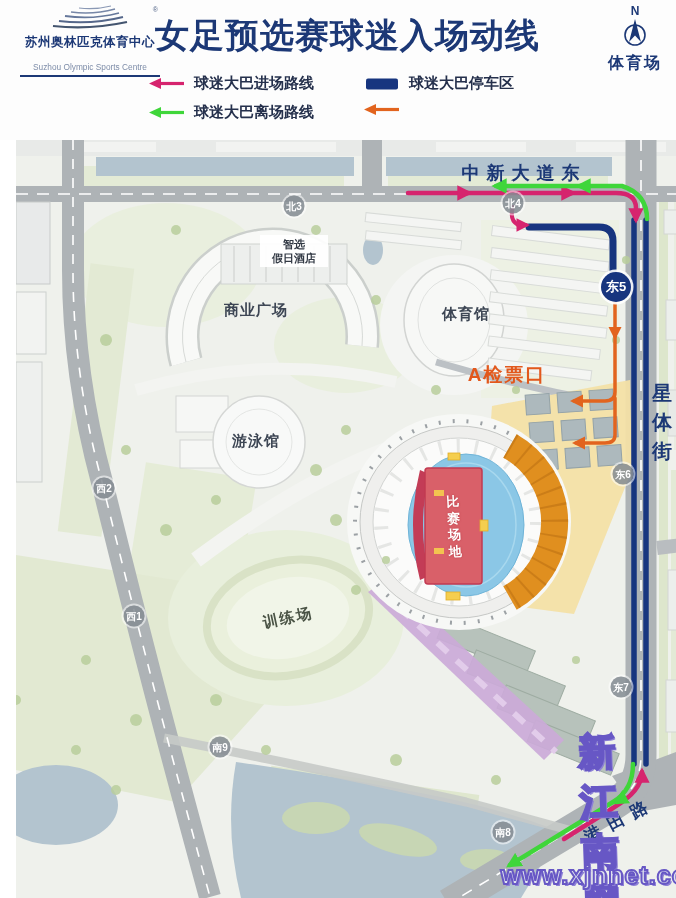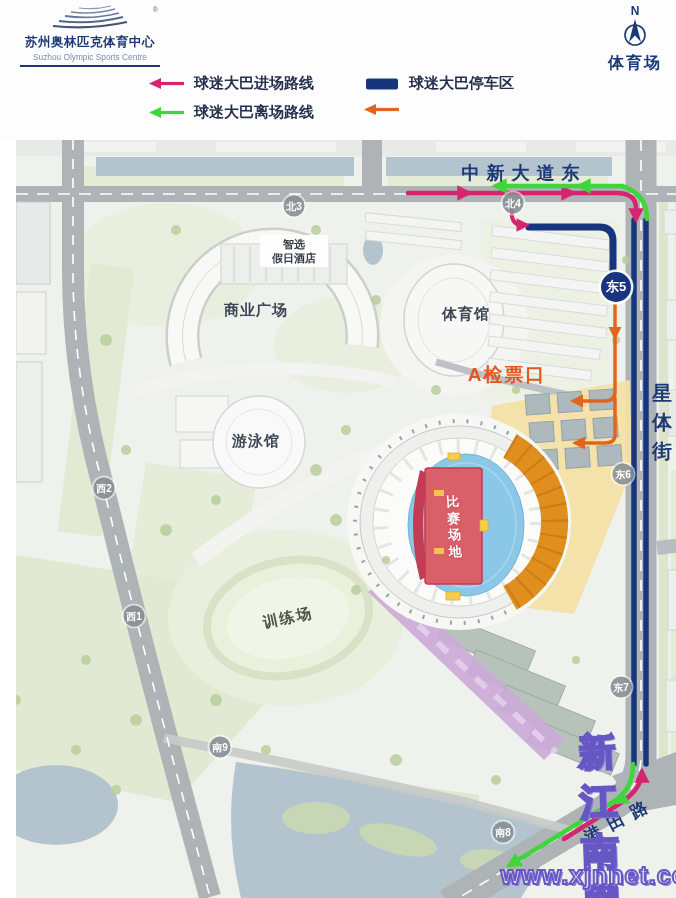--- a/index.html
+++ b/index.html
@@ -4,21 +4,21 @@
 <style>
   html,body{margin:0;padding:0;}
   .page{position:relative;width:676px;height:898px;background:#ffffff;overflow:hidden;
         font-family:"Liberation Sans","DejaVu Sans",sans-serif;}
   
   .header{position:absolute;left:0;top:0;width:676px;height:140px;background:#fdfdfd;}
   .logo{position:absolute;left:20px;top:4px;width:140px;text-align:center;}
   .logo-swoosh{display:block;margin:0 auto;}
   .logo-reg{position:absolute;right:2px;top:2px;font-size:7px;color:#55678a;}
   .logo-cn{font-size:12.5px;font-weight:bold;color:#1c3876;letter-spacing:.5px;white-space:nowrap;}
-  .logo-en{font-size:8.3px;color:#7d8ca8;white-space:nowrap;margin-top:1px;}
+  .logo-en{font-size:8.3px;color:#7d8ca8;white-space:nowrap;margin-top:11px;}
   .logo-rule{height:2px;background:#1c3876;margin-top:3px;}
   .title{position:absolute;left:155px;top:13px;width:420px;font-size:34px;font-weight:900;
          color:#1c3876;letter-spacing:1px;white-space:nowrap;}
   .compass{position:absolute;left:600px;top:4px;width:70px;text-align:center;color:#1c3876;}
   .compass-n{font-size:12px;font-weight:bold;}
   .compass-place{font-size:16px;font-weight:bold;margin-top:1px;letter-spacing:2px;}
   .legend{position:absolute;left:148px;top:66px;width:460px;}
   .legend-item{position:absolute;display:flex;align-items:center;gap:8px;}
   .legend-label{font-size:15px;font-weight:700;color:#25304c;white-space:nowrap;}
   
@@ -64,20 +64,21 @@
         <path d="M30,12 Q57,16 84,9" stroke="#66789b" stroke-width="1.8" fill="none"></path>
         <path d="M36,8 Q58,11 80,5" stroke="#7787a7" stroke-width="1.5" fill="none"></path>
         <path d="M44,4 Q60,6 76,2" stroke="#8a98b4" stroke-width="1.2" fill="none"></path>
       </svg>
       <span class="logo-reg">®</span>
       <div class="logo-cn">苏州奥林匹克体育中心</div>
       <div class="logo-en">Suzhou Olympic Sports Centre</div>
       <div class="logo-rule"></div>
     </div>
 
+    <div class="title">女足预选赛球迷入场动线</div>
 
     <div class="compass">
       <div class="compass-n">N</div>
       <svg width="30" height="30" viewBox="0 0 30 30">
         <circle cx="15" cy="17" r="10" fill="none" stroke="#1c3876" stroke-width="1.6"></circle>
         <path d="M15,1 L21,24 L15,17.5 L9,24 Z" fill="#1c3876"></path>
       </svg>
       <div class="compass-place">体育场</div>
     </div>
 

